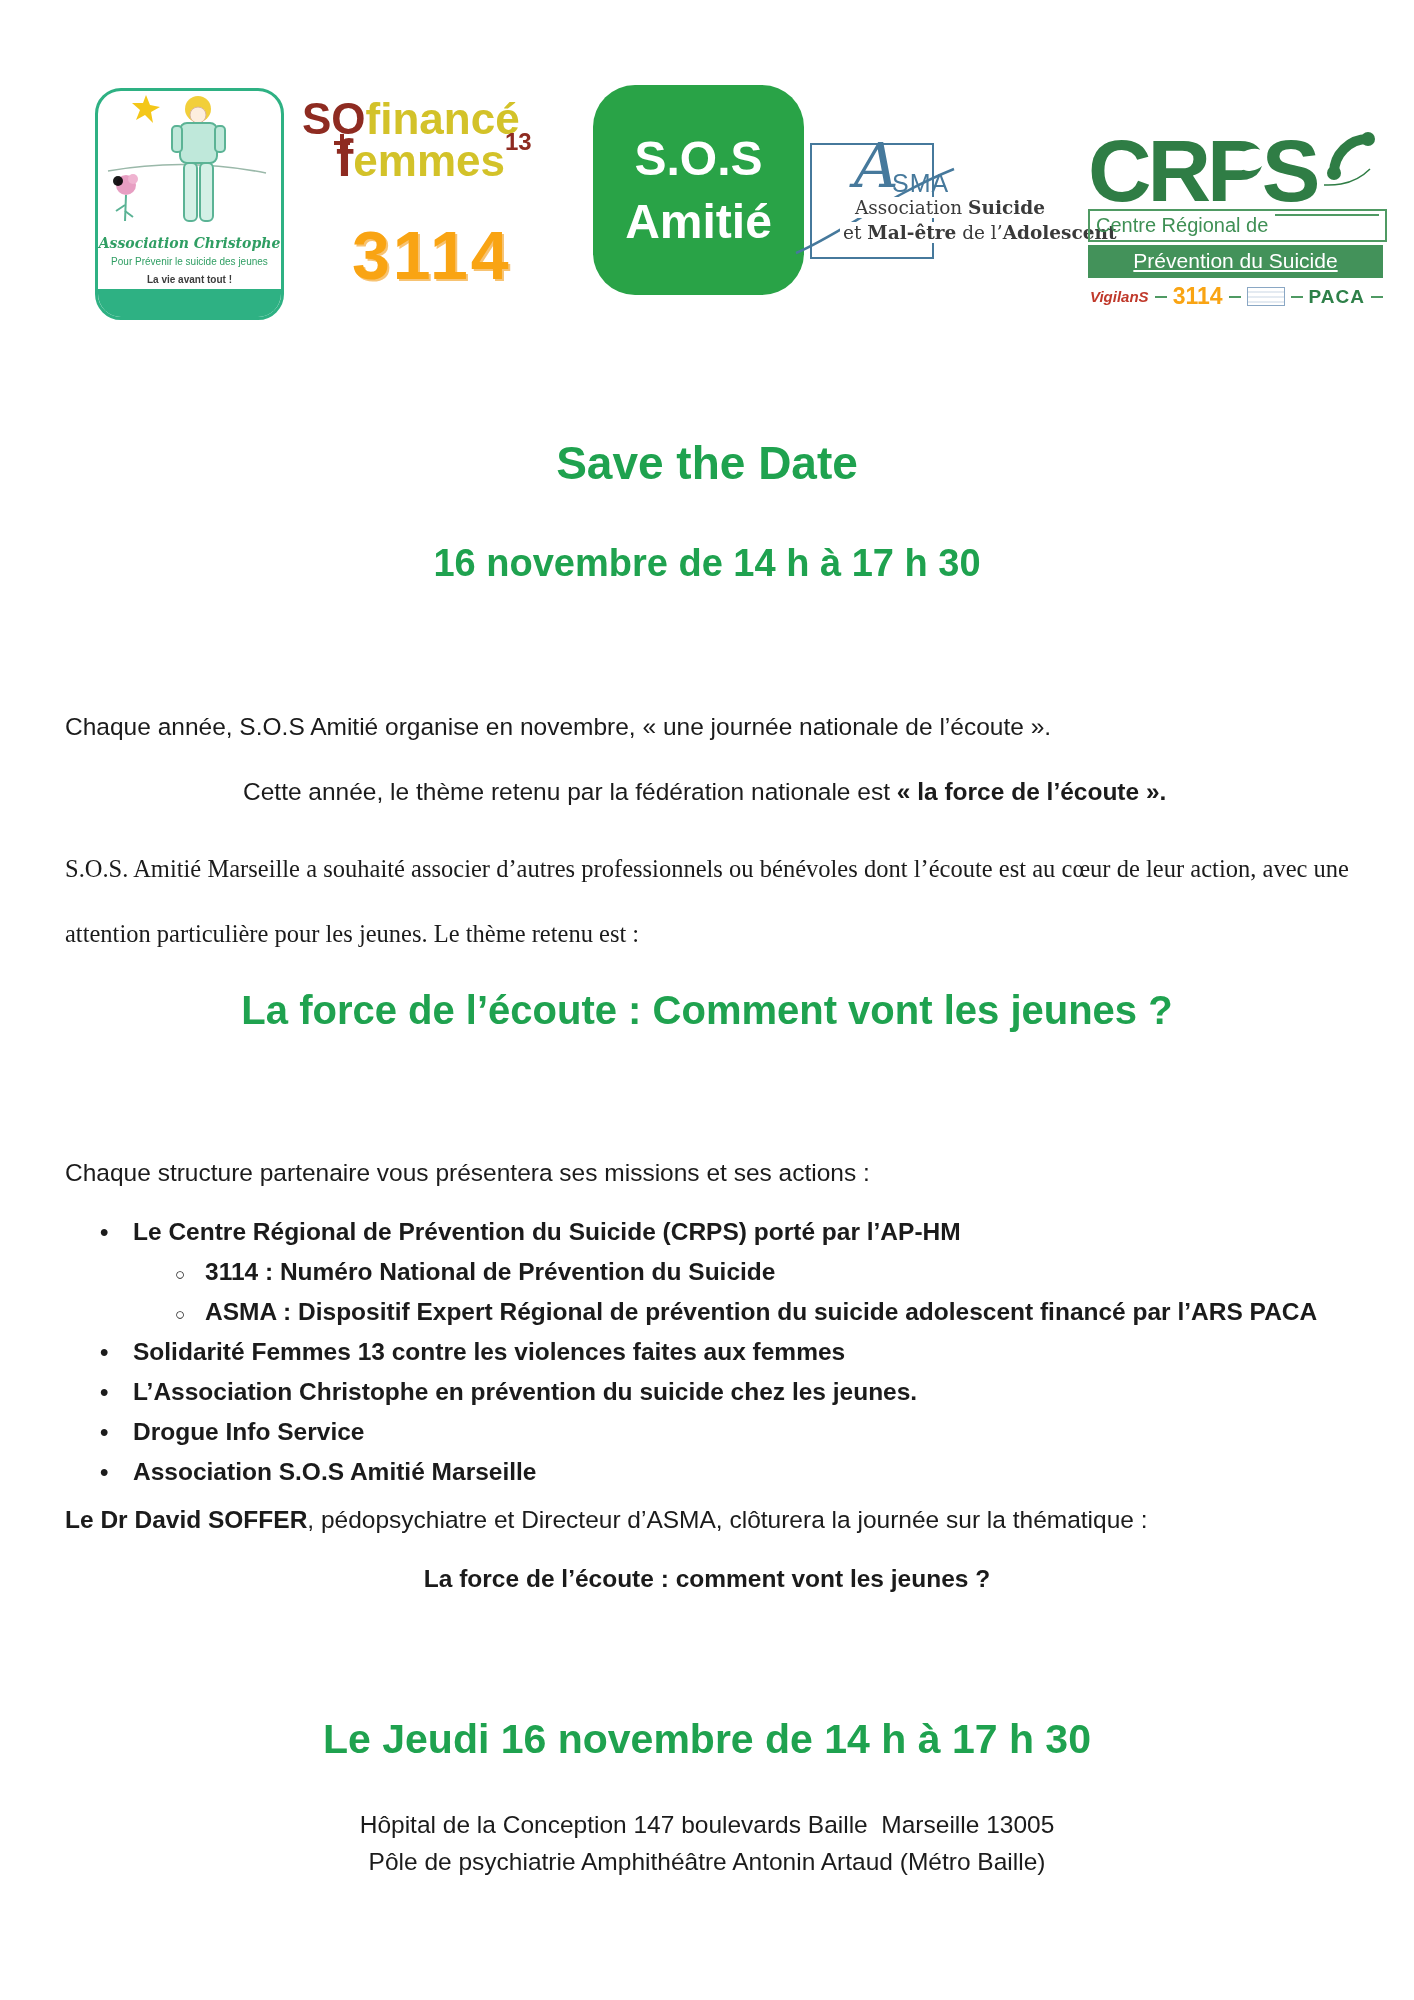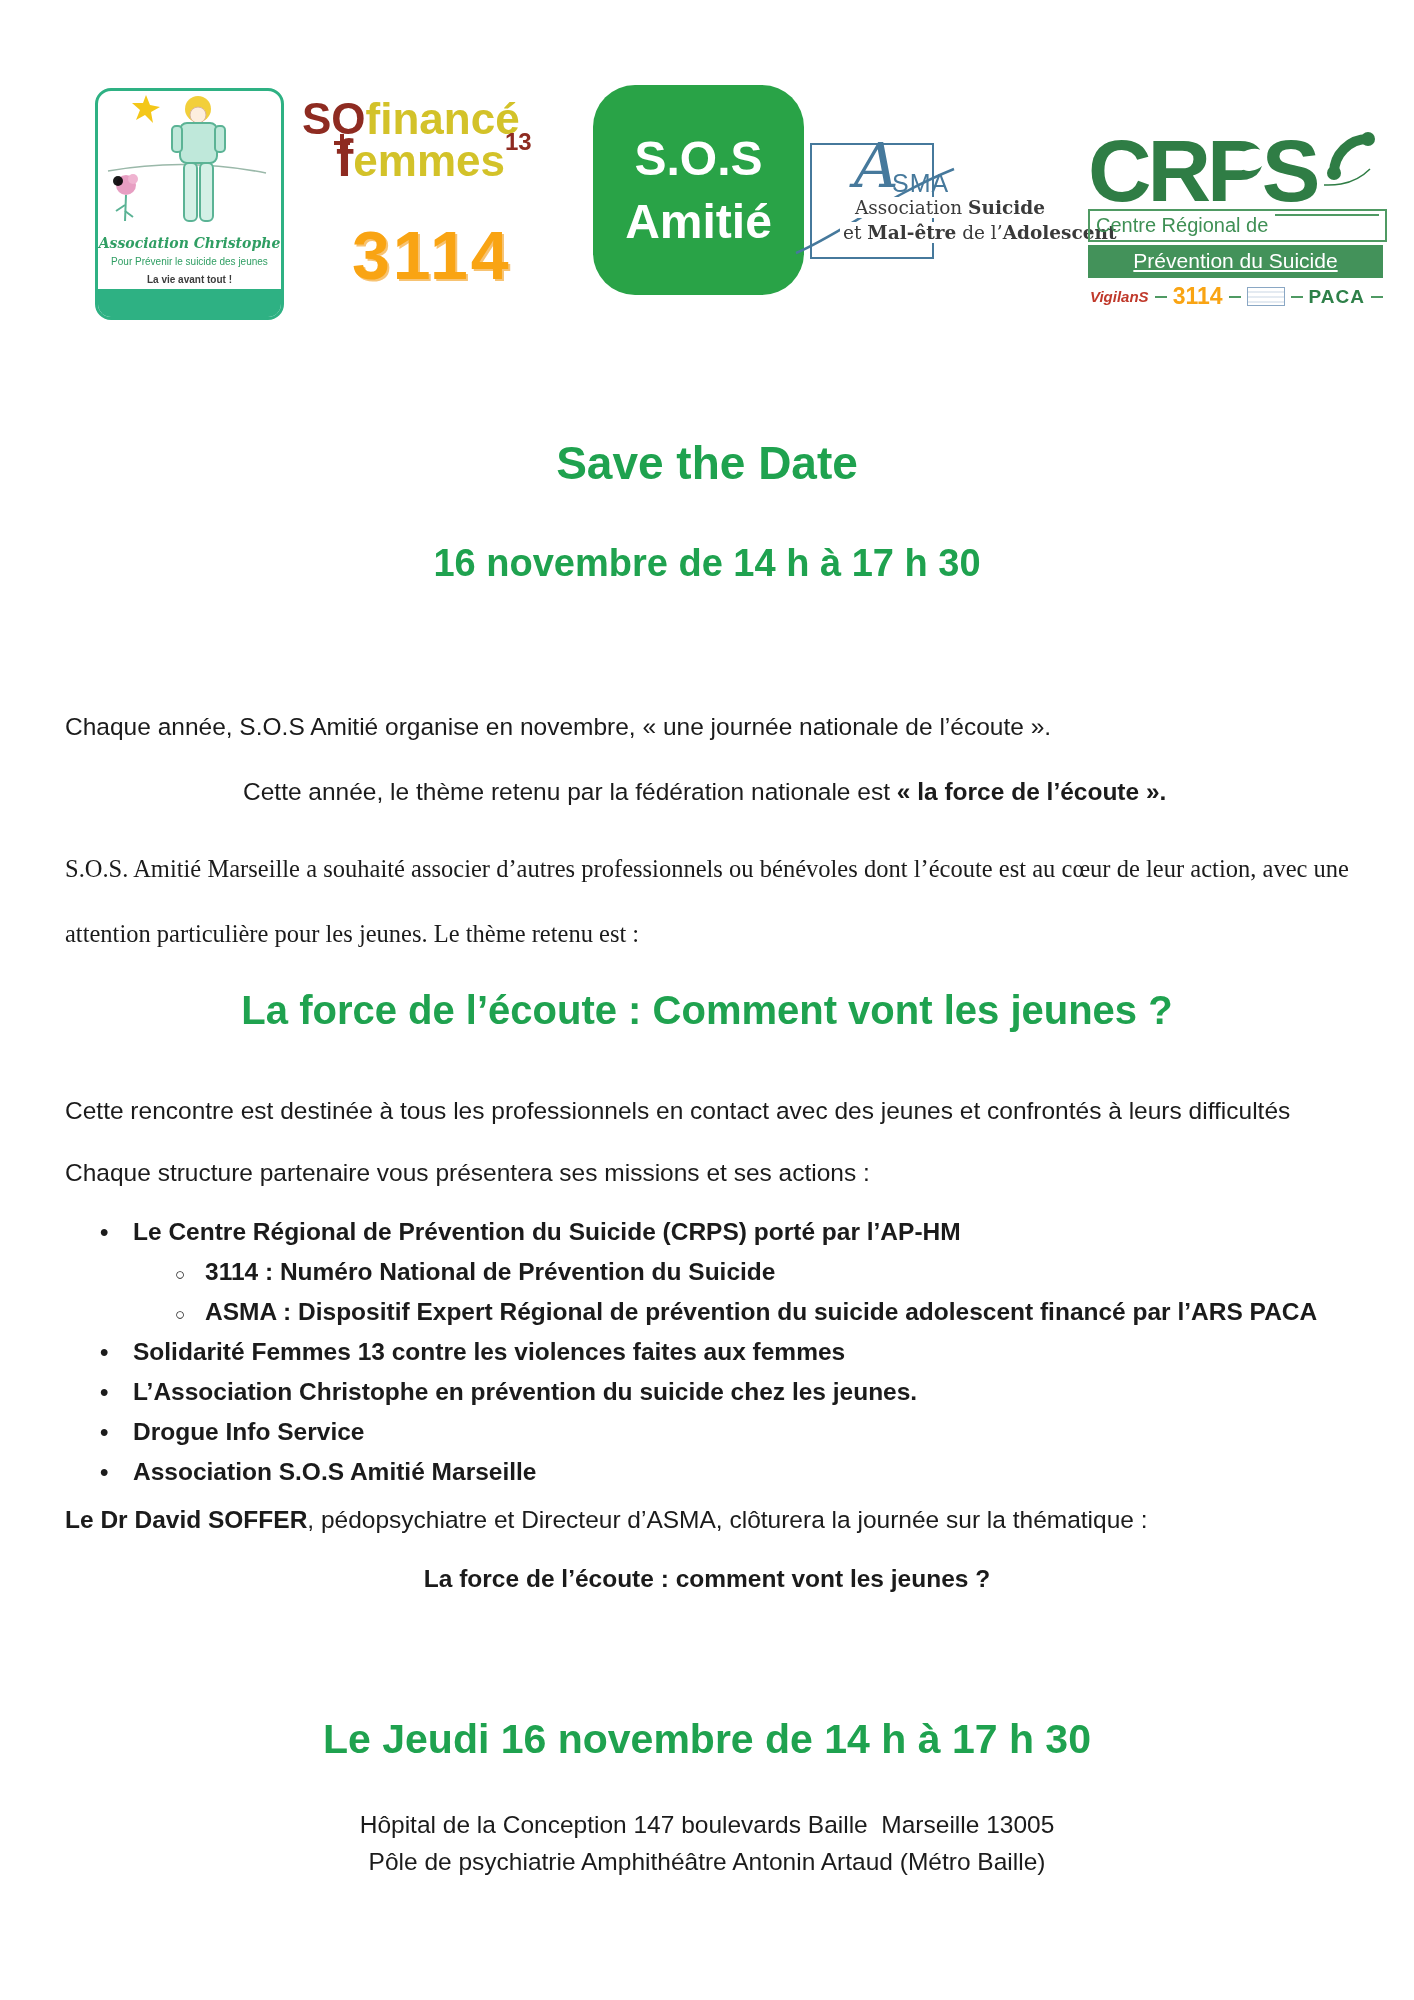--- a/index.html
+++ b/index.html
@@ -30,21 +30,21 @@
   
   .bullets{position:absolute;left:65px;top:1218px;width:1330px;font-weight:bold;font-size:24.5px;}
   .brow{display:flex;align-items:baseline;height:40px;}
   .lvl1{padding-left:35px;}
   .lvl2{padding-left:110px;}
   .lvl1 .bullet-marker{width:33px;font-size:24px;}
   .lvl2 .bullet-marker{width:30px;font-size:17px;}
 
   
   .christophe{left:95px;top:88px;width:183px;height:226px;background:#fff;
-              border:3px solid #2eb183;border-radius:16px;overflow:hidden;}
+              border:3px solid #2eb183;border-radius:26px;overflow:hidden;}
   .chr-art{position:absolute;left:0;top:2px;}
   .chr-name{position:absolute;top:144px;width:100%;text-align:center;
             font-family:"DejaVu Serif",serif;font-style:italic;font-weight:bold;
             font-size:14px;color:#2f9e63;}
   .chr-tagline{position:absolute;top:165px;width:100%;text-align:center;
                font-size:10px;color:#2f9e63;}
   .chr-motto{position:absolute;top:183px;width:100%;text-align:center;
              font-size:10px;font-weight:bold;color:#3c3c3c;}
   .chr-band{position:absolute;bottom:0;left:0;width:100%;height:28px;background:#2eb183;}
 
@@ -181,21 +181,20 @@
   </div>
 
   <div class="green-title t-save">Save the Date</div>
   <div class="green-title t-date">16 novembre de 14 h à 17 h 30</div>
   <div class="green-title t-theme">La force de l’écoute : Comment vont les jeunes ?</div>
   <div class="green-title t-jeudi">Le Jeudi 16 novembre de 14 h à 17 h 30</div>
 
   <div class="para p1">Chaque année, S.O.S Amitié organise en novembre, « une journée nationale de l’écoute ».</div>
   <div class="para p2"><span>Cette année, le thème retenu par la fédération nationale est </span><b>« la force de l’écoute ».</b></div>
   <div class="para p3">S.O.S. Amitié Marseille a souhaité associer d’autres professionnels ou bénévoles dont l’écoute est au cœur de leur action, avec une attention particulière pour les jeunes. Le thème retenu est :</div>
-  <div class="para p4">Cette rencontre est destinée à tous les professionnels en contact avec des jeunes et confrontés à leurs difficultés</div>
   <div class="para p5">Chaque structure partenaire vous présentera ses missions et ses actions :</div>
 
   <div class="bullets">
     <div class="brow lvl1">
         <span class="bullet-marker">•</span>
         <span>Le Centre Régional de Prévention du Suicide (CRPS) porté par l’AP-HM</span>
       </div>
     <div class="brow lvl2">
         <span class="bullet-marker">○</span>
         <span>3114 : Numéro National de Prévention du Suicide</span>

